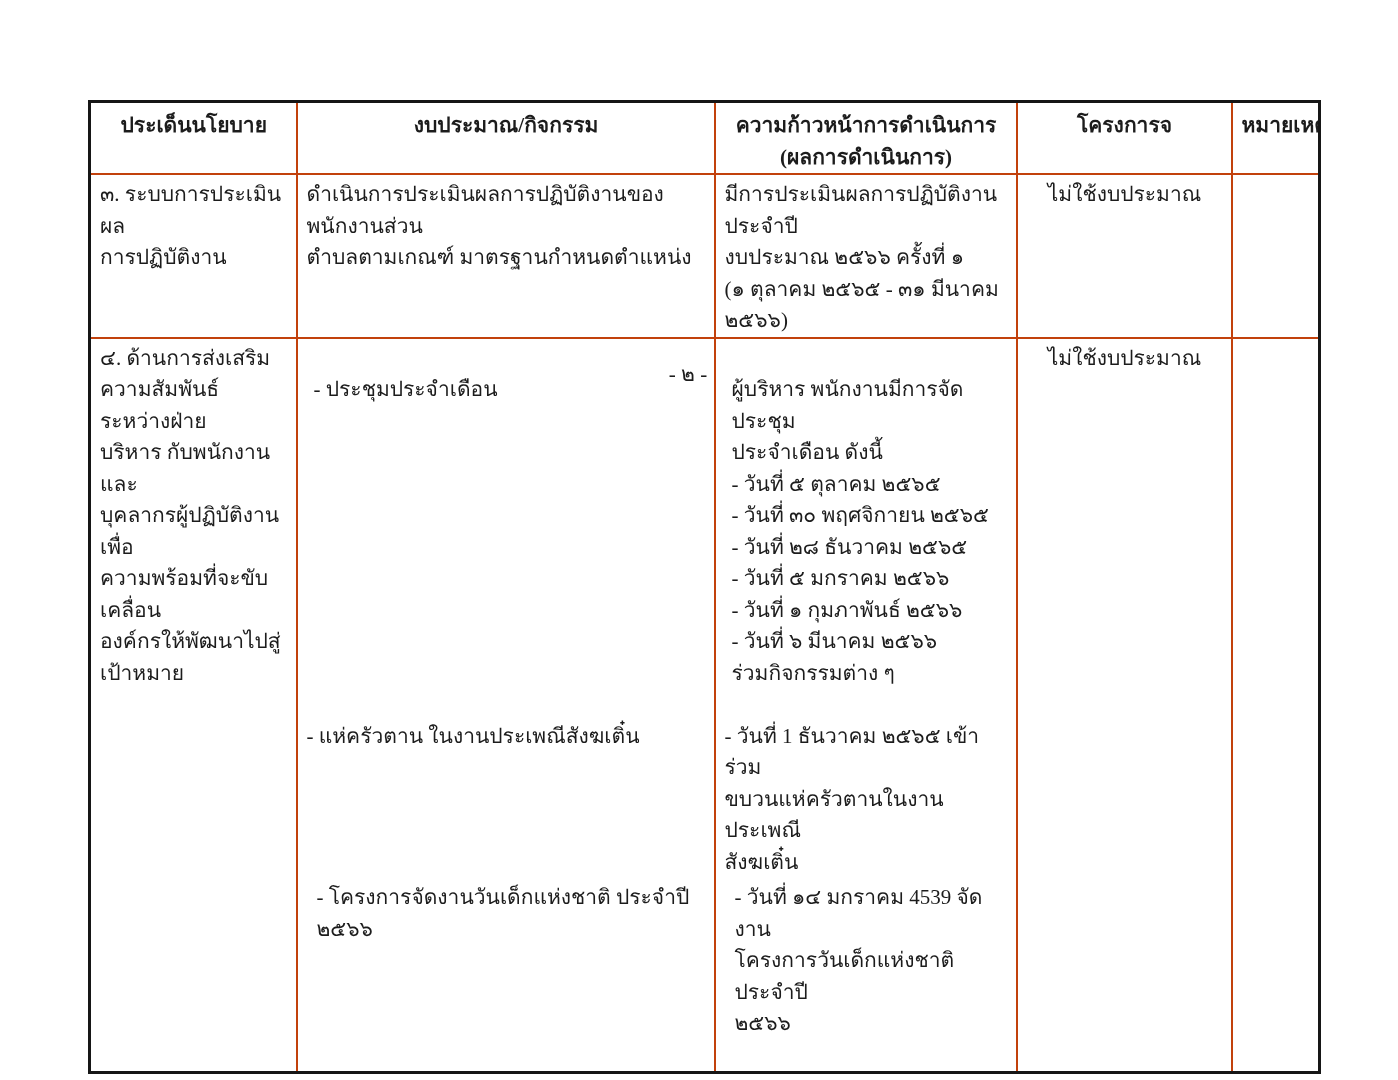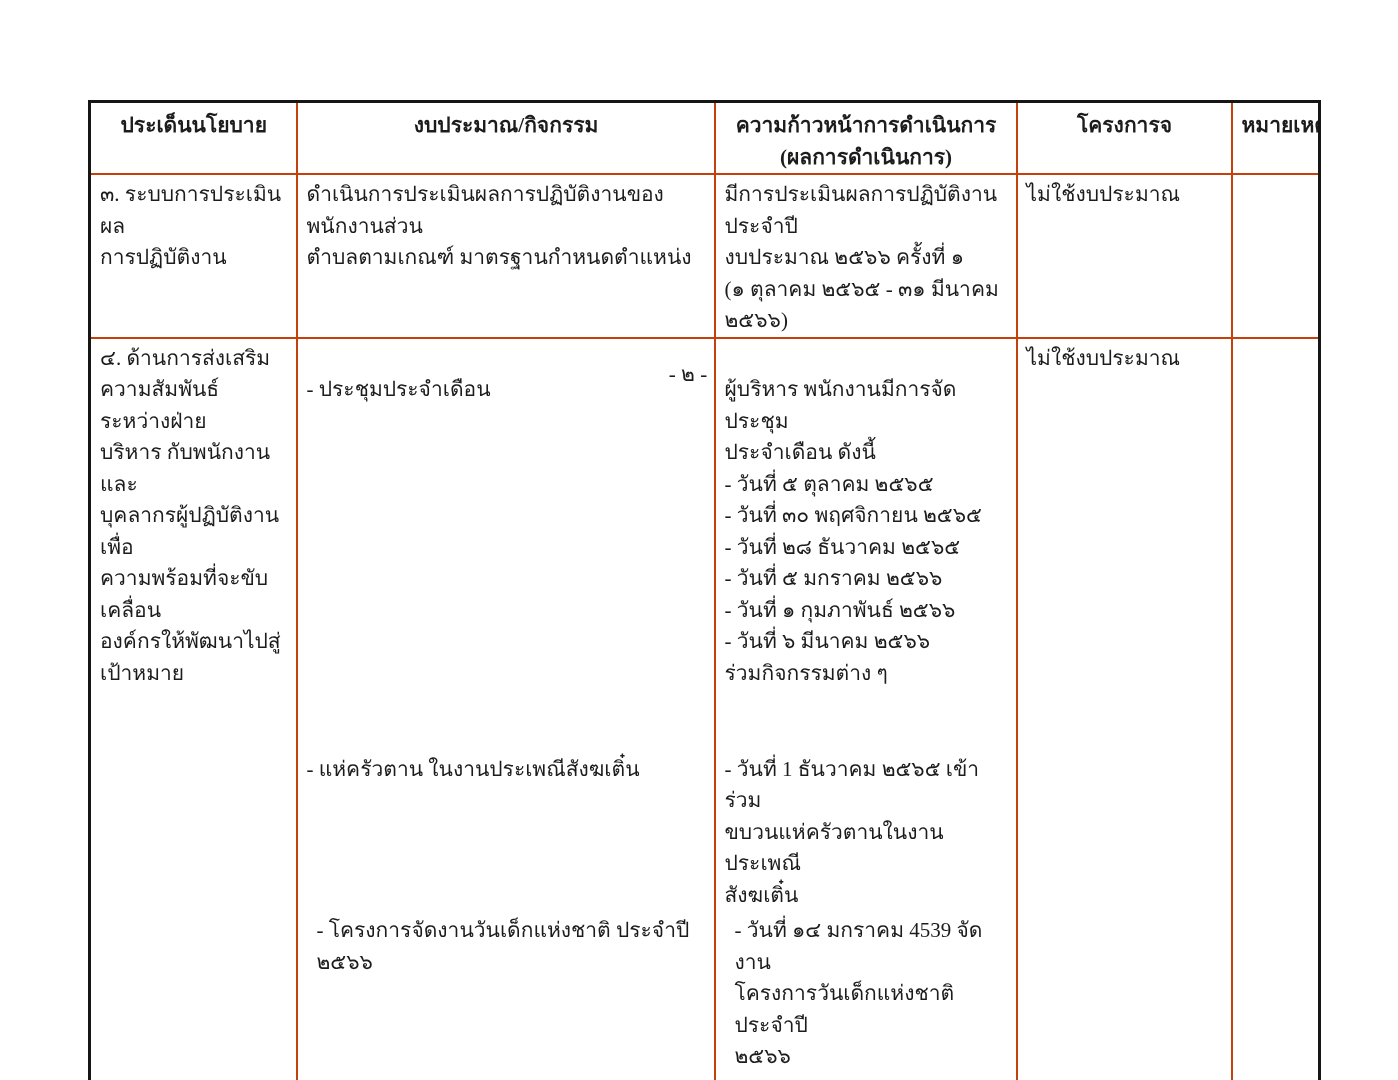--- a/index.html
+++ b/index.html
@@ -36,24 +36,24 @@
   }
   .doc-table th {
     font-weight: bold;
     text-align: center;
     padding-top: 7px;
     height: 65px;
     box-sizing: border-box;
   }
   tr.row-1 { height: 113px; }
   tr.row-2 { height: 555px; }
-  td.cell-center { text-align: left; }
+  td.cell-center { text-align: center; }
   td.cell-left { text-align: left; }
-  .block-a { height: 315px; box-sizing: border-box; }
-  .block-b { height: 130px; box-sizing: border-box; margin-top: 33px; }
+  .block-a { height: 315px; box-sizing: border-box; margin-left: 7px; }
+  .block-b { height: 130px; box-sizing: border-box; }
   .block-c { box-sizing: border-box; margin-left: 10px; }
   .page-number {
     position: absolute;
     left: 656px;
     top: 359px;
     width: 64px;
     text-align: center;
     font-size: 21px;
     line-height: 31.5px;
     white-space: nowrap;

